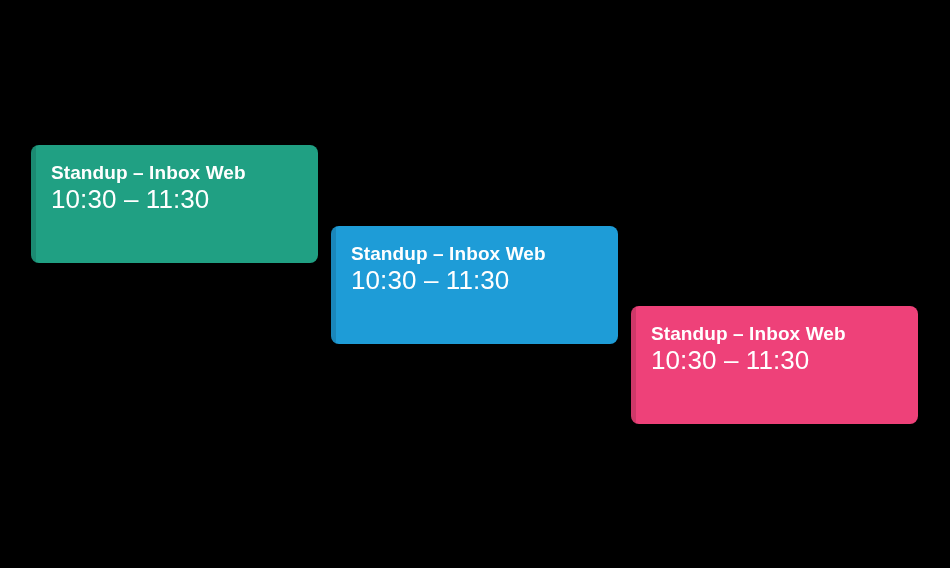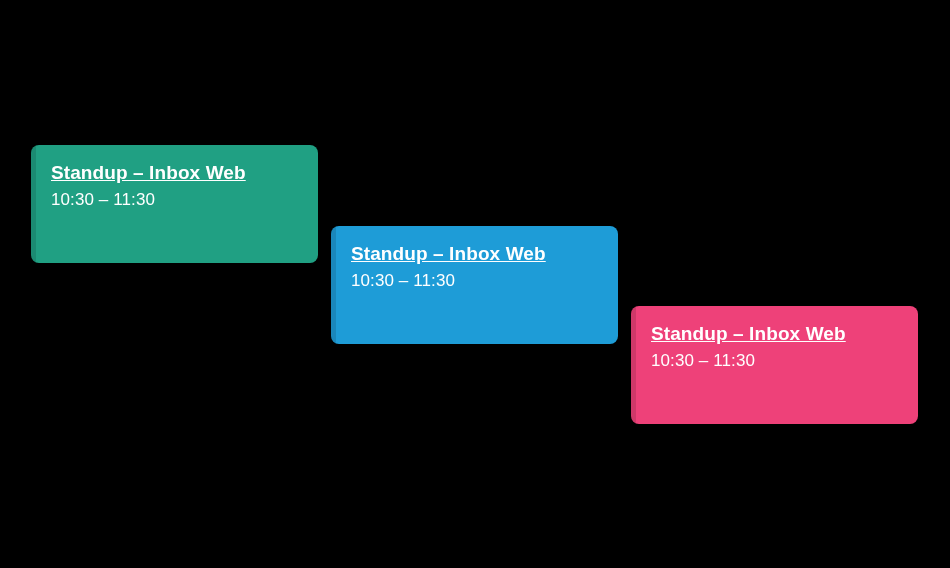--- a/index.html
+++ b/index.html
@@ -51,25 +51,24 @@
     background: rgba(0, 0, 0, 0.13);
     pointer-events: none;
   }
 
   .event-title {
     font-size: 19px;
     font-weight: bold;
     line-height: 26px;
     letter-spacing: 0.1px;
     white-space: nowrap;
-    text-decoration: underline;
   }
 
   .event-time {
-    font-size: 17px;
+    font-size: 26px;
     font-weight: normal;
     line-height: 27px;
     letter-spacing: 0.1px;
     white-space: nowrap;
   }
 </style>
 </head>
 <body style="background: rgb(0, 0, 0);">
 
 <div id="stage" style="width: 950px; height: 568px; background: rgb(0, 0, 0);">

